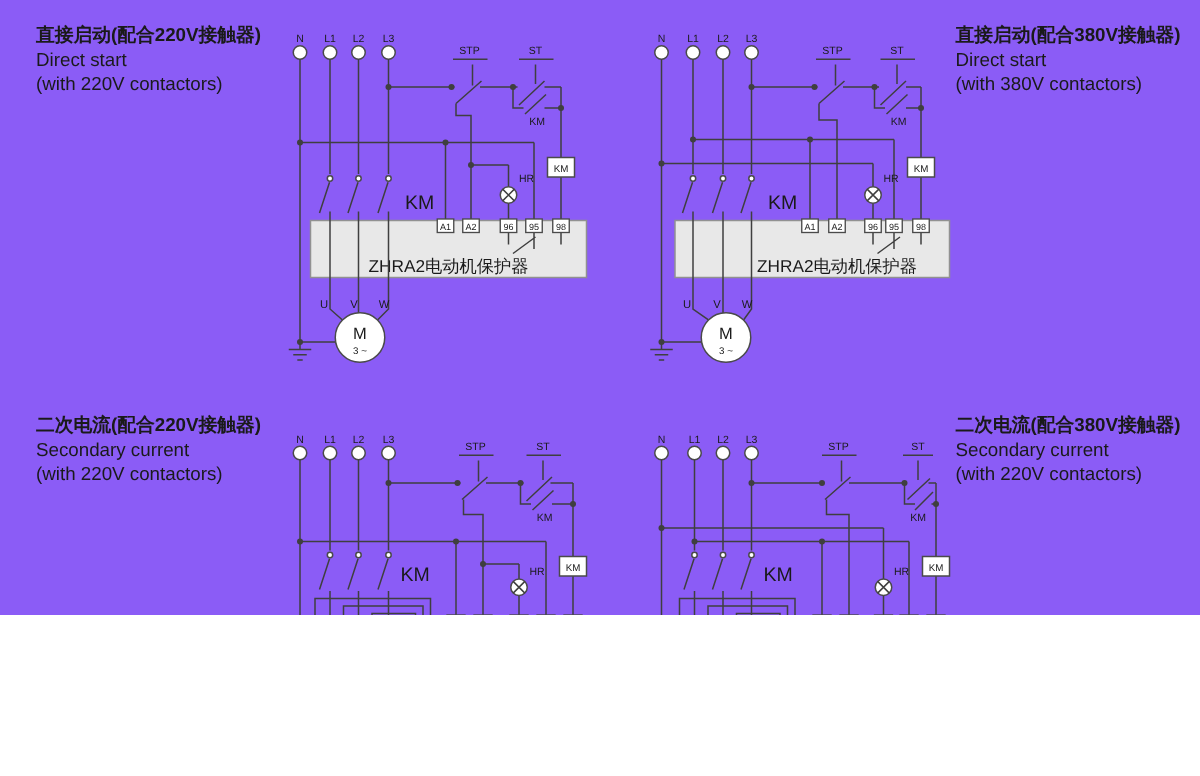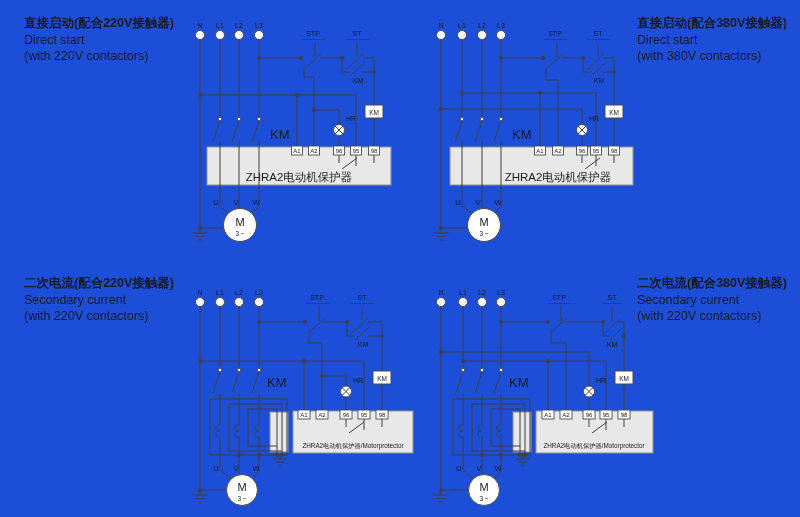--- a/index.html
+++ b/index.html
@@ -1,16 +1,16 @@
 <!DOCTYPE html>
 <html><head>
 <meta charset="utf-8">
 <style>
   html,body{margin:0;padding:0;background:#fff;}
-  .canvas{position:relative;width:800px;height:517px;background:#1d4ed8;overflow:hidden;
+  .canvas{position:relative;width:800px;height:410px;background:#8b5cf6;overflow:hidden;
           font-family:"Liberation Sans",sans-serif;}
   svg{position:absolute;left:0;top:0;}
   svg text{fill:#1a1a1a;font-family:"Liberation Sans",sans-serif;}
   .w{stroke:#3f3f3f;stroke-width:1;fill:none;}
   .dot{fill:#3f3f3f;stroke:none;}
   .term{fill:#ffffff;stroke:#4a4a4a;stroke-width:1;}
   .cc{fill:#ffffff;stroke:#4a4a4a;stroke-width:1;}
   .gbox{fill:#e8e8e8;stroke:#919191;stroke-width:1;}
   .tbox{fill:#ffffff;stroke:#4a4a4a;stroke-width:0.9;}
   .kmbox{fill:#ffffff;stroke:#4a4a4a;stroke-width:1;}

